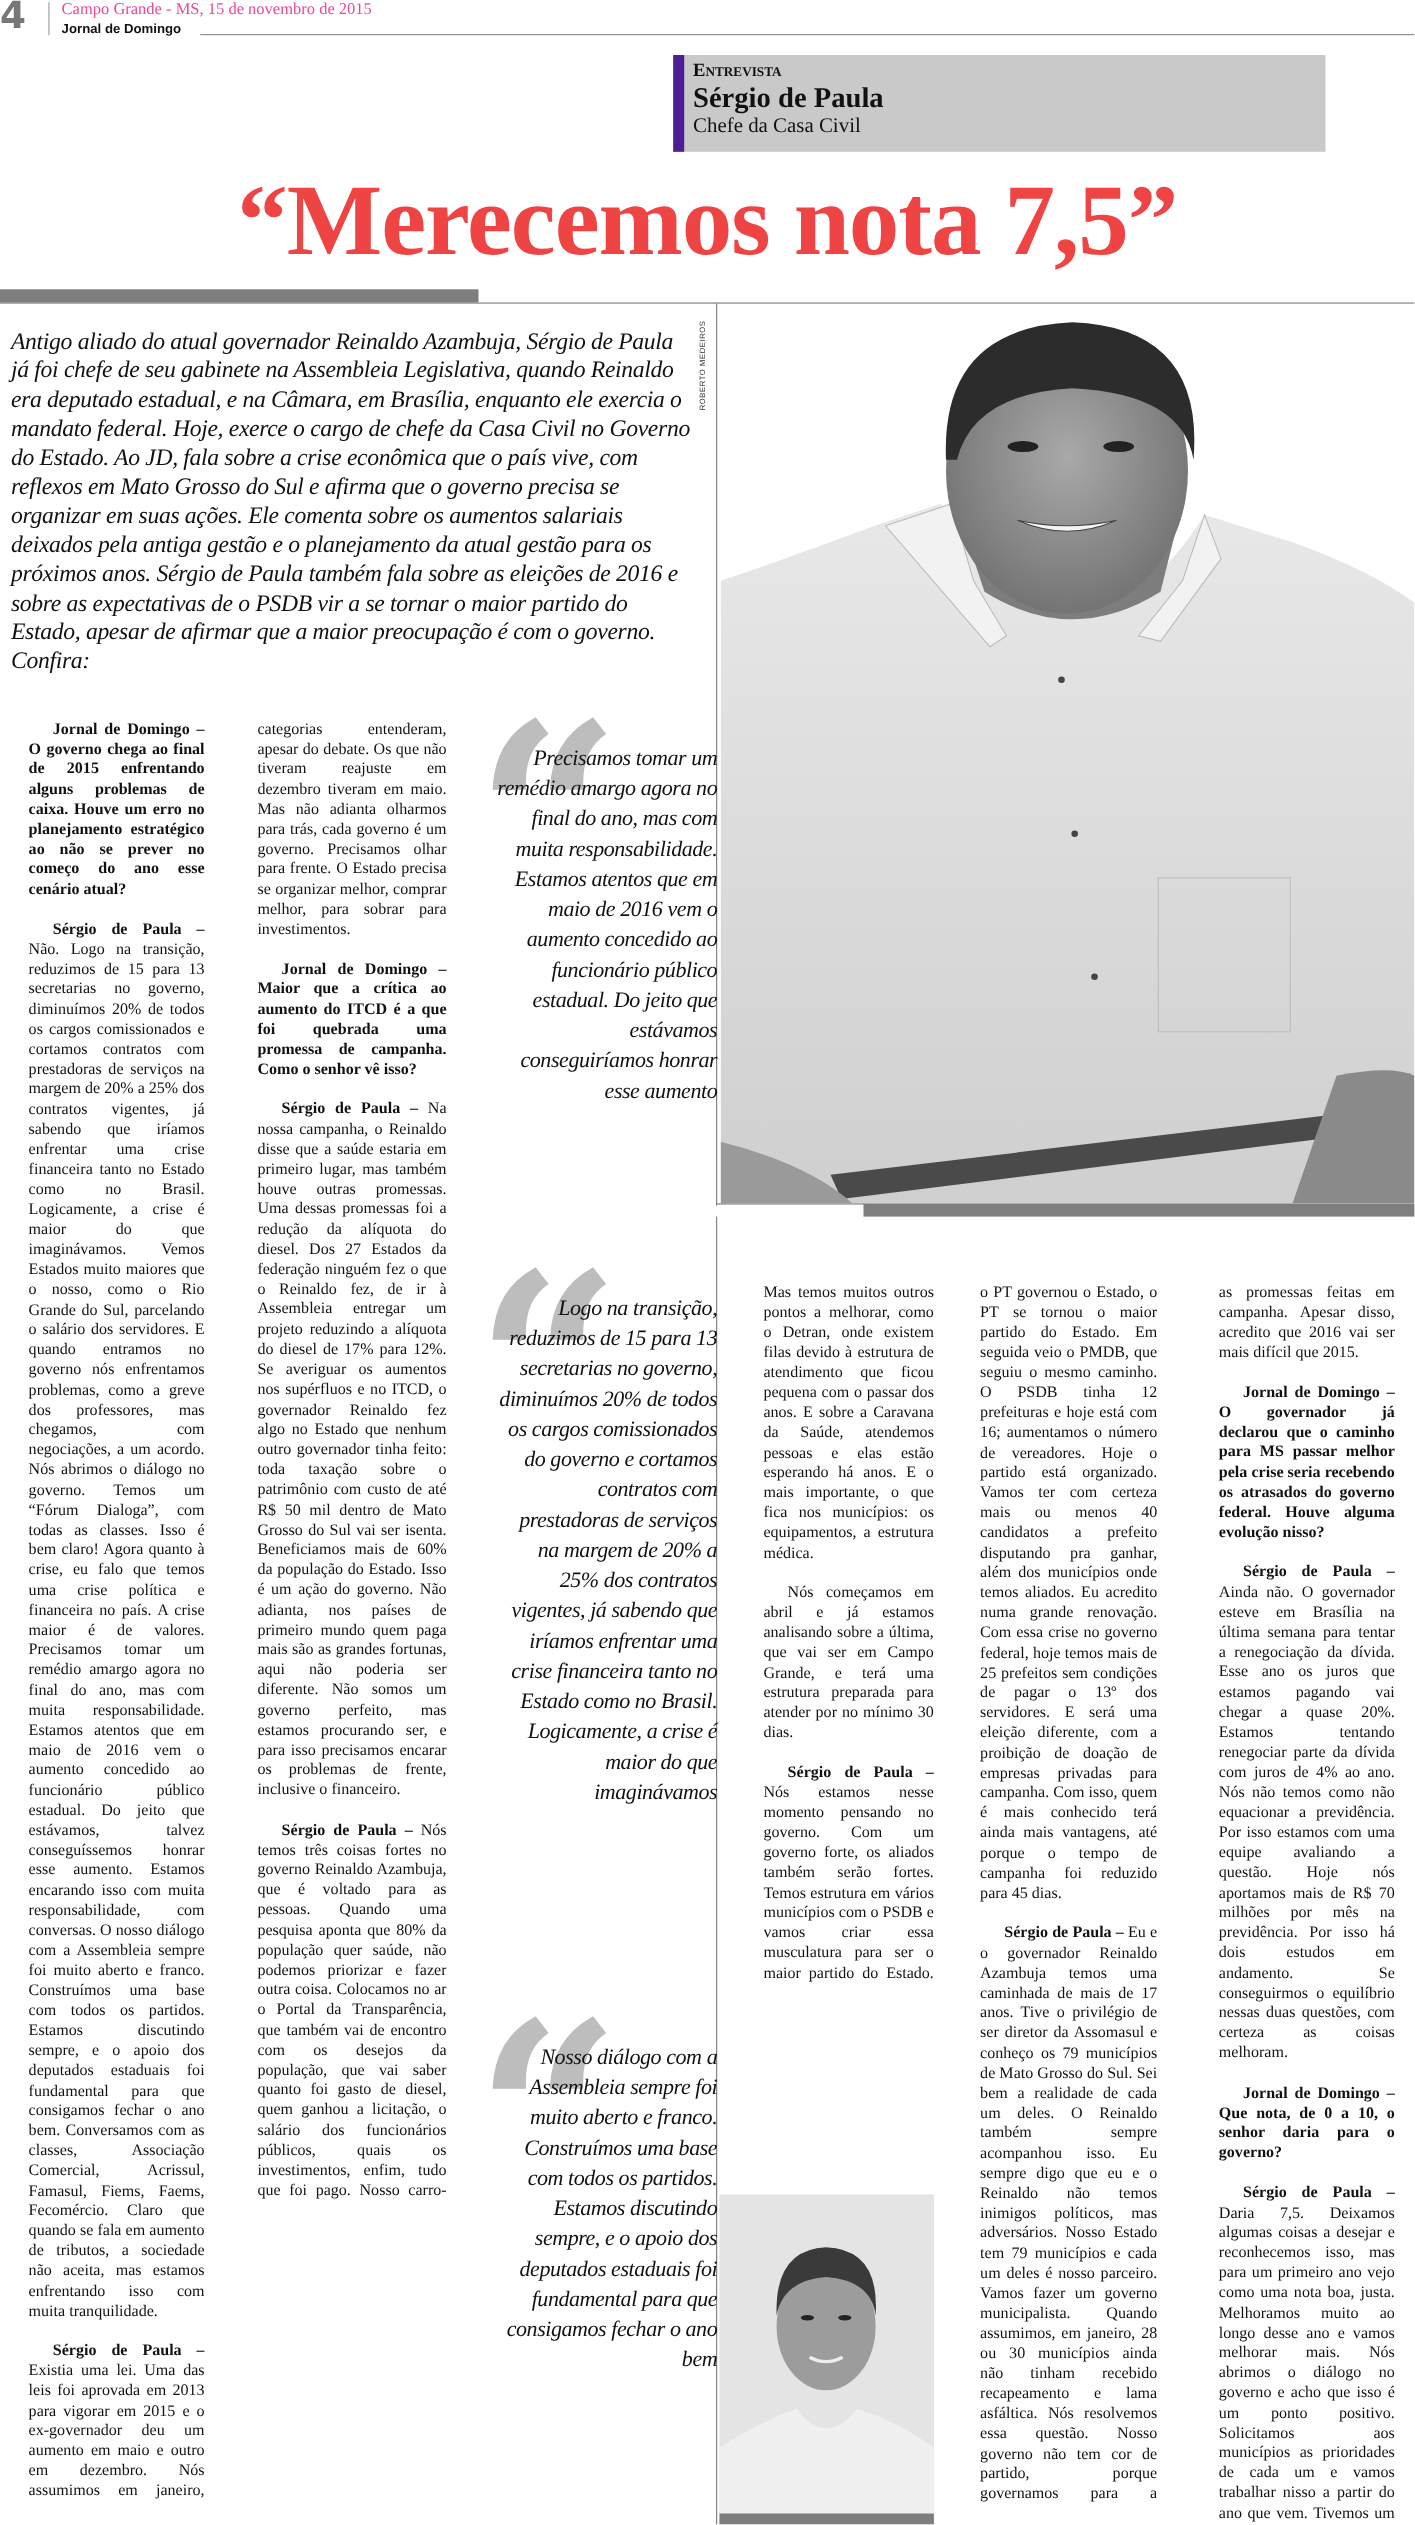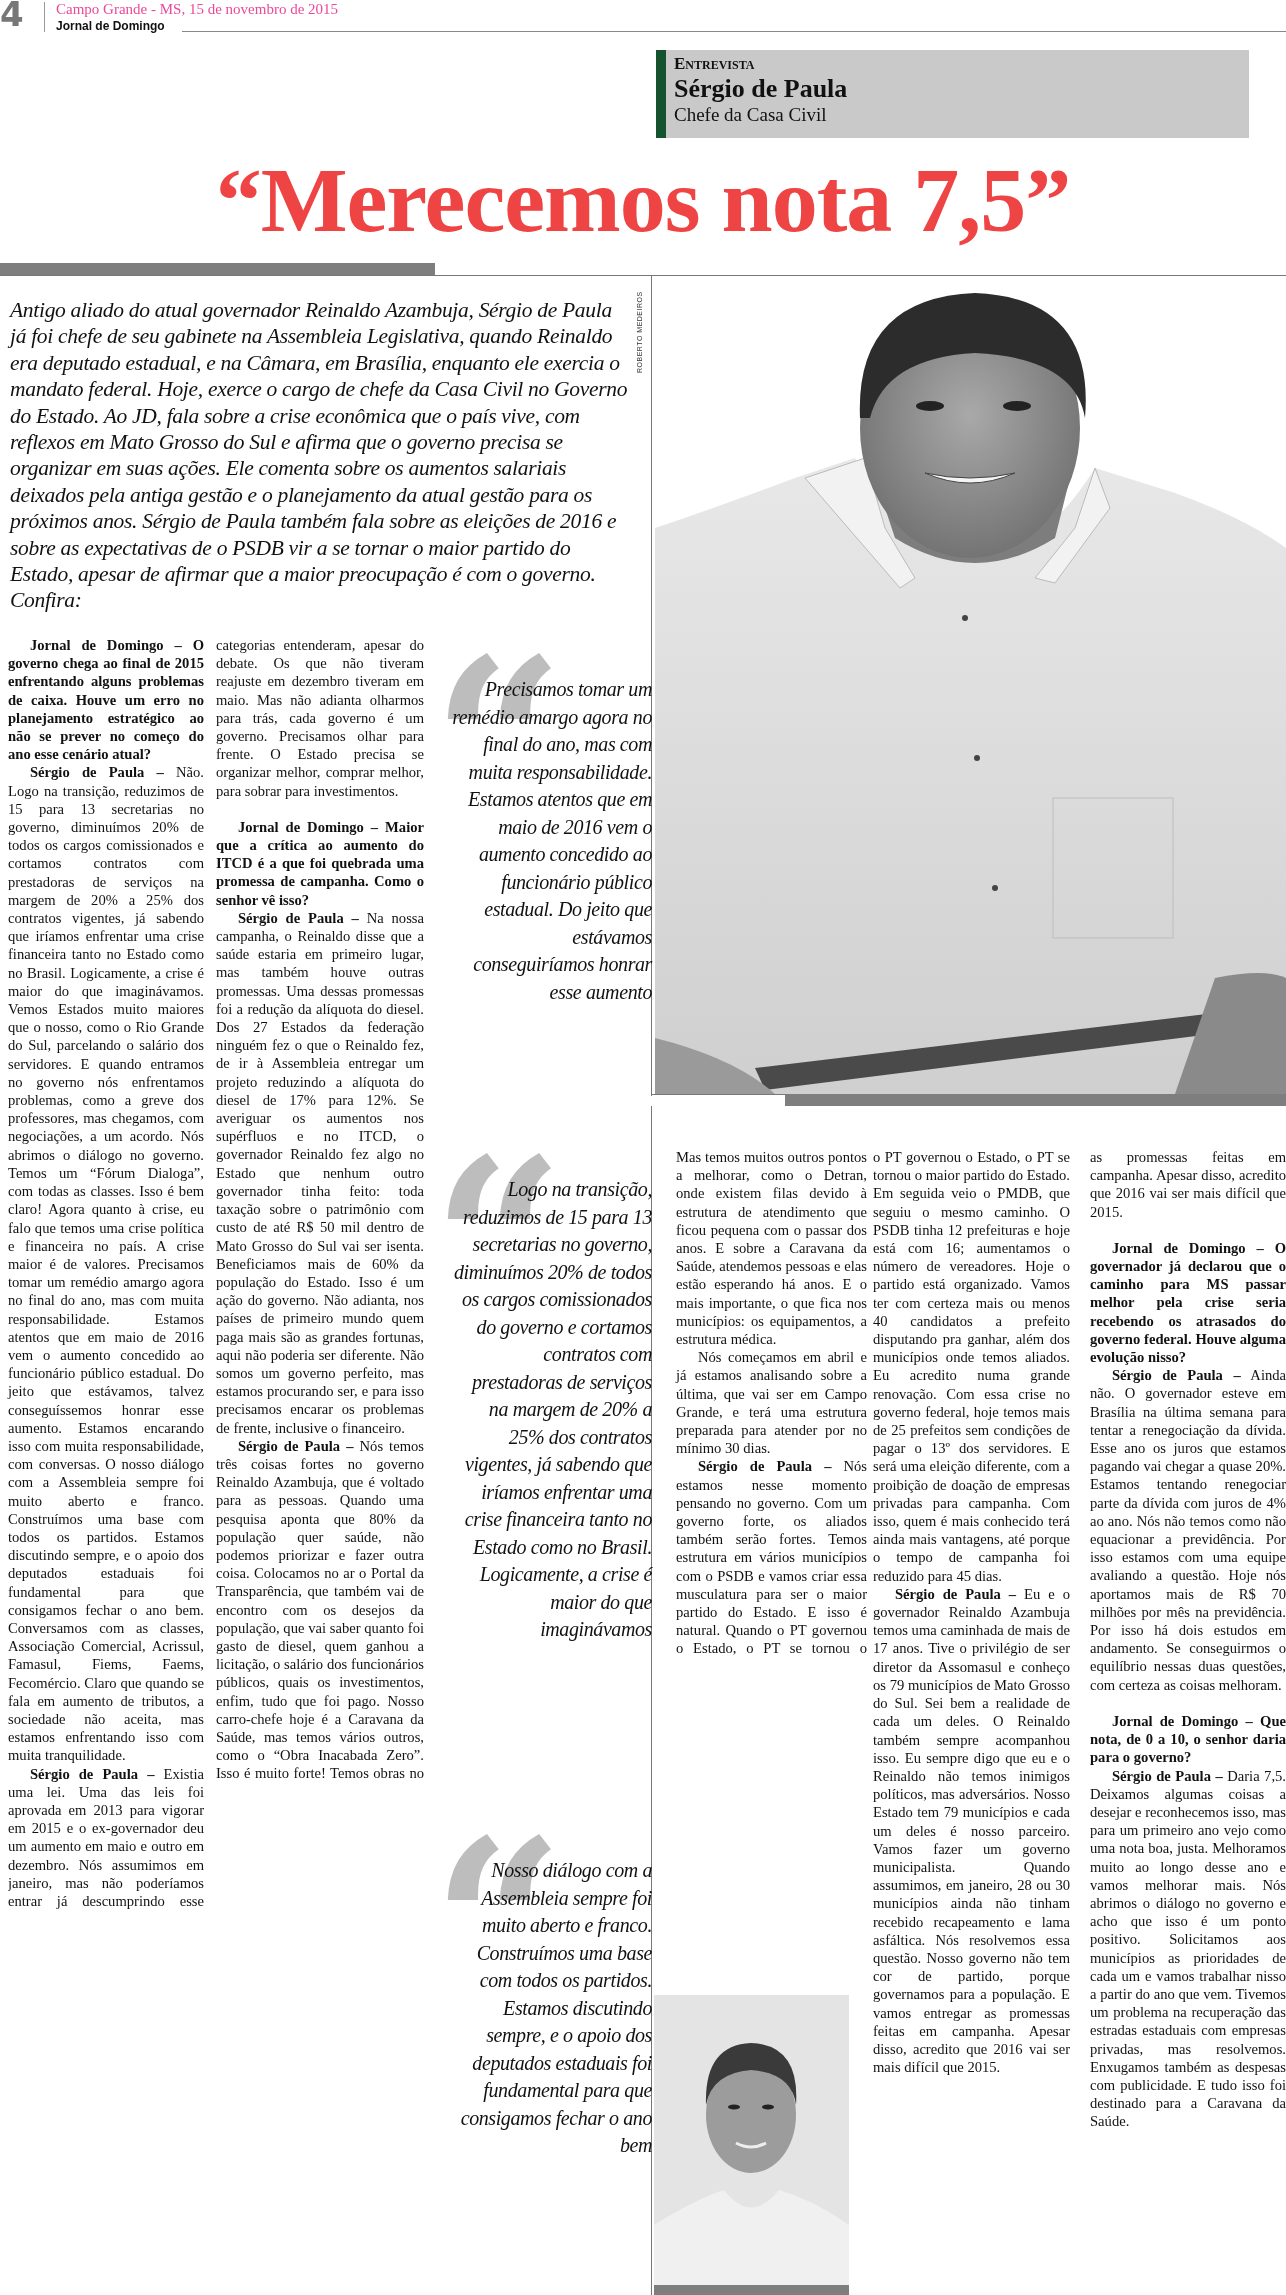--- a/index.html
+++ b/index.html
@@ -8,22 +8,22 @@
   .abs { position:absolute; }
   
   #page-num { left:0; top:-6px; font-family:"DejaVu Sans", sans-serif; font-weight:bold;
               font-size:34px; color:#777; line-height:40px; letter-spacing:-1px; }
   #hdr-bar { left:44px; top:2px; width:1px; height:30px; background:#999; }
   #dateline { left:56px; top:0px; font-size:15px; color:#ec4899; line-height:18px; }
   #paper-name { left:56px; top:19px; font-family:"Liberation Sans", sans-serif; font-weight:bold;
                 font-size:12px; line-height:14px; color:#111; }
   #hdr-rule { left:182px; top:31px; width:1104px; height:1px; background:#888; }
   
-  #label-box { left:656px; top:50px; width:593px; height:88px; background:#c9c9c9;
-               border-left:10px solid #14532d; box-sizing:border-box; padding:4px 0 0 8px; }
+  #label-box { left:612px; top:50px; width:593px; height:88px; background:#c9c9c9;
+               border-left:10px solid #4c1d95; box-sizing:border-box; padding:4px 0 0 8px; }
   #label-kicker { font-size:17px; font-variant:small-caps; font-weight:bold; line-height:20px; color:#111; }
   #label-name { font-size:26px; font-weight:bold; line-height:30px; color:#111; }
   #label-role { font-size:19px; line-height:22px; color:#111; }
   
   #headline { left:0; width:1286px; top:150px; text-align:center; font-size:92px;
               font-weight:bold; line-height:100px; letter-spacing:-1px; color:#ef4444; }
   #rule-gray { left:0; top:263px; width:435px; height:12px; background:#7e7e7e; }
   #rule-thin { left:0; top:275px; width:1286px; height:1px; background:#777; }
   #col-divider-top { left:651px; top:276px; width:1px; height:820px; background:#777; }
   
@@ -32,21 +32,21 @@
   #photo-credit { left:634px; top:285px; width:14px; height:90px; }
   #photo-credit span { display:block; transform:rotate(-90deg); transform-origin:left top;
                        position:absolute; left:2px; top:88px; white-space:nowrap;
                        font-family:"Liberation Sans", sans-serif; font-size:7px; letter-spacing:0.5px; color:#333; }
   
   #main-photo { left:655px; top:278px; width:631px; height:816px; background:#fff; overflow:hidden; }
   #photo-bar { left:785px; top:1094px; width:501px; height:12px; background:#7e7e7e; }
   #photo-rule { left:651px; top:1094px; width:135px; height:1px; background:#777; }
   
   .col { position:absolute; font-size:14.6px; line-height:18.2px; text-align:justify; color:#111; }
-  .col p { margin:0; text-indent:22px; }
+  .col p { margin:18px; text-indent:22px; }
   .col p.q { font-weight:bold; }
   .col p.gap { margin-top:18px; }
   .col b { font-weight:bold; }
   #col1 { left:8px; top:636px; width:196px; }
   #col2 { left:216px; top:636px; width:208px; }
   #col4 { left:676px; top:1148px; width:191px; }
   #col5 { left:873px; top:1148px; width:197px; }
   #col6 { left:1090px; top:1148px; width:196px; }
   
   .pq { position:absolute; width:200px; }

